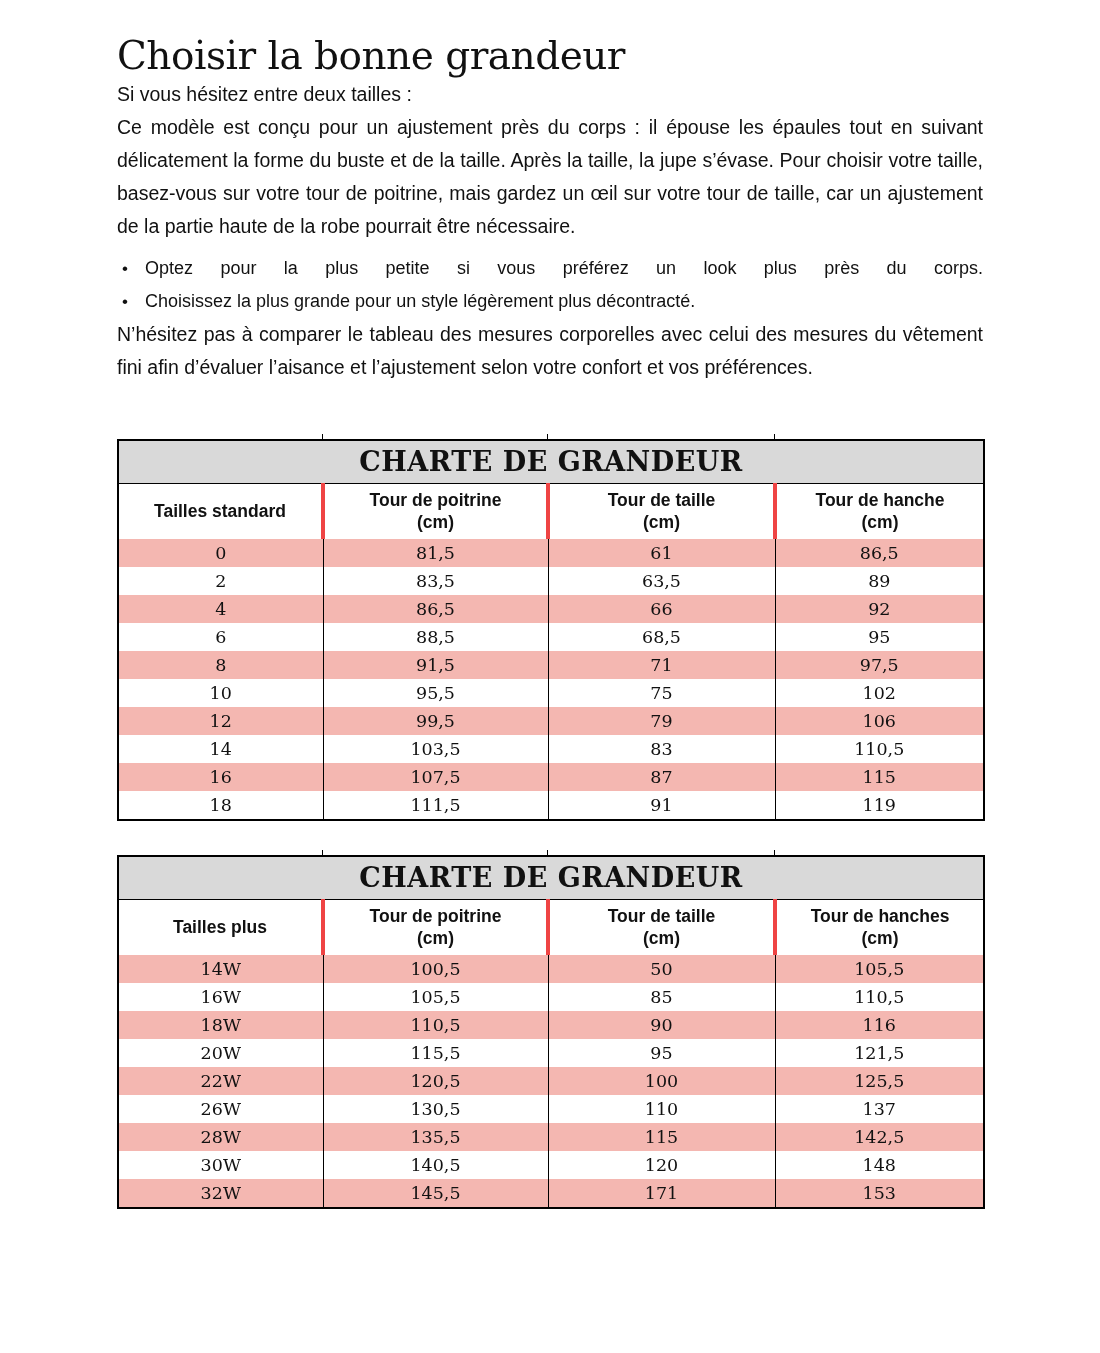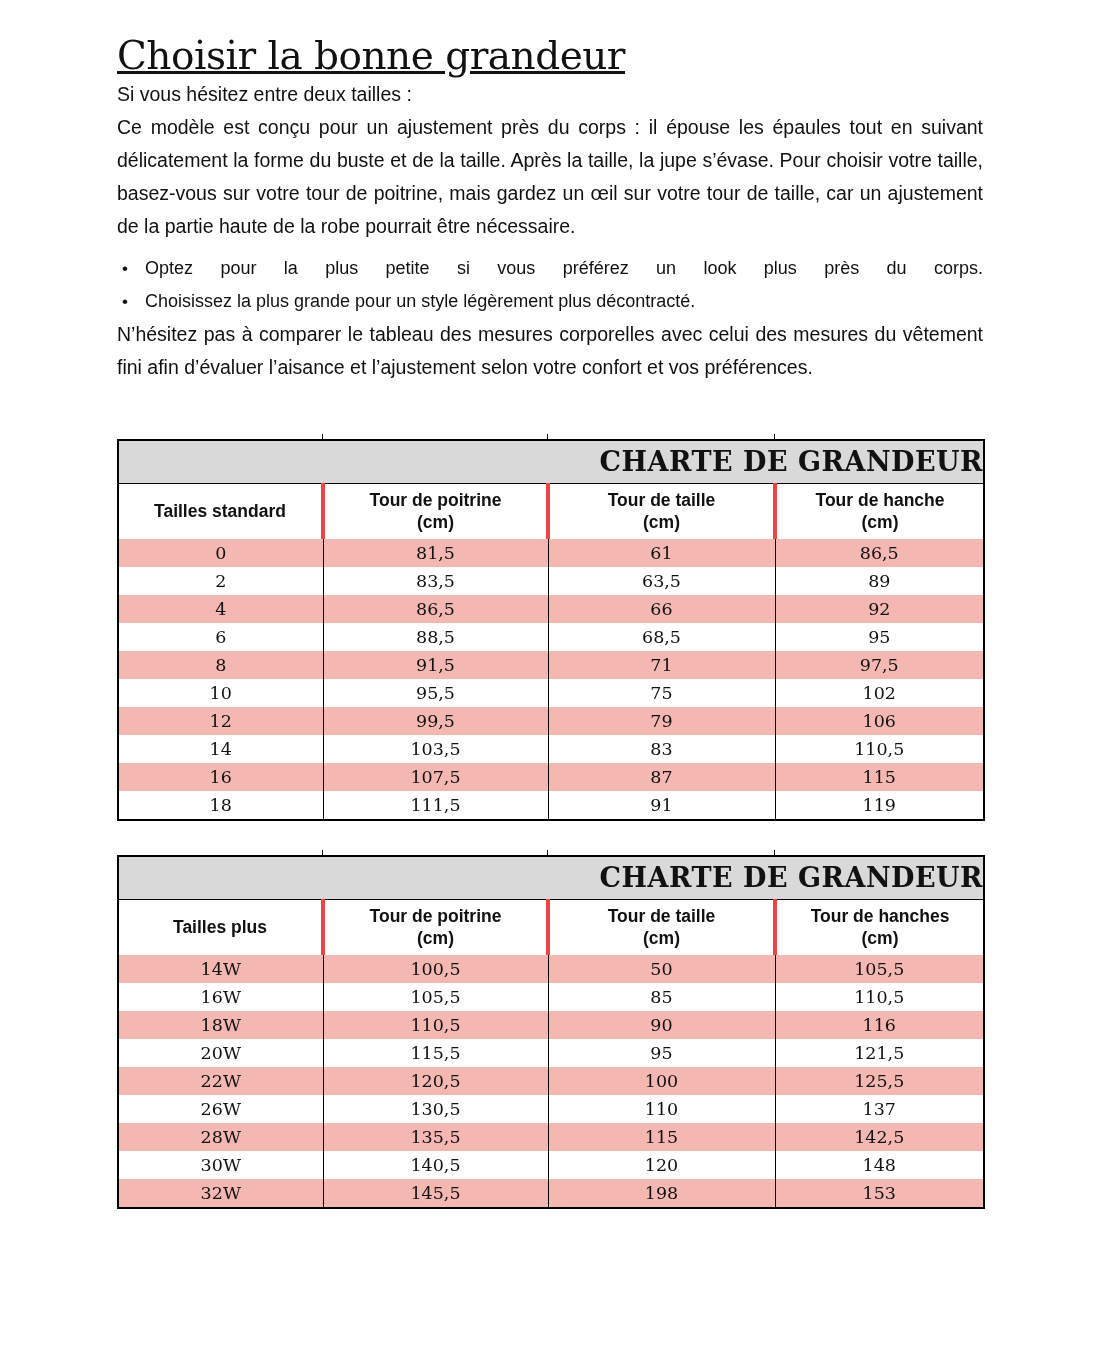--- a/index.html
+++ b/index.html
@@ -21,21 +21,20 @@
     margin-left:117px;
     padding-top:34px;
   }
   h1.doc-title{
     font-family:"DejaVu Serif",serif;
     font-weight:400;
     font-size:39px;
     line-height:44px;
     margin:0;
     letter-spacing:-0.5px;
-    text-decoration:underline;
   }
   p.body-text{
     font-size:19.5px;
     line-height:33px;
     text-align:justify;
     margin:0;
   }
   .intro{margin-top:26px;}
   .hesitation{margin-top:17px;text-align:left;}
   ul.options{
@@ -91,21 +90,21 @@
   table.size-table col.c4{width:209px;}
 
   tr.title-row th{
     background:var(--gray);
     font-family:"DejaVu Serif",serif;
     font-weight:700;
     font-size:27px;
     letter-spacing:0.5px;
     padding:5px 0 6px 0;
     border-bottom:1.5px solid #000;
-    text-align:right;
+    text-align:center;
   }
   tr.head-row th{
     background:#ffffff;
     font-family:"Liberation Sans",sans-serif;
     font-weight:700;
     font-size:17.5px;
     text-align:center;
     vertical-align:middle;
     padding:5px 0 6px 0;
   }
@@ -319,20 +318,20 @@
           </tr>
           <tr>
             <td>30W</td>
             <td>140,5</td>
             <td>120</td>
             <td>148</td>
           </tr>
           <tr>
             <td>32W</td>
             <td>145,5</td>
-            <td>198</td>
+            <td>171</td>
             <td>153</td>
           </tr>
         </tbody>
     </table>
   </div>
 
 </div>
 
 </body></html>

